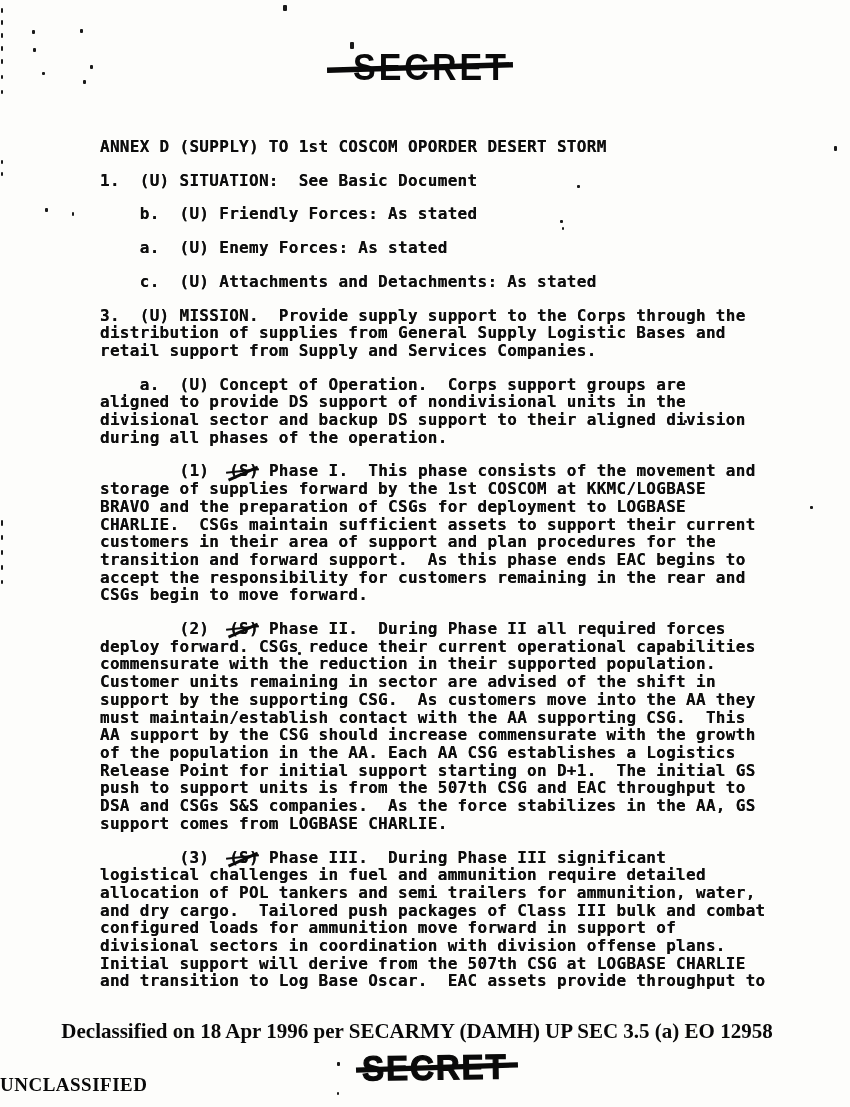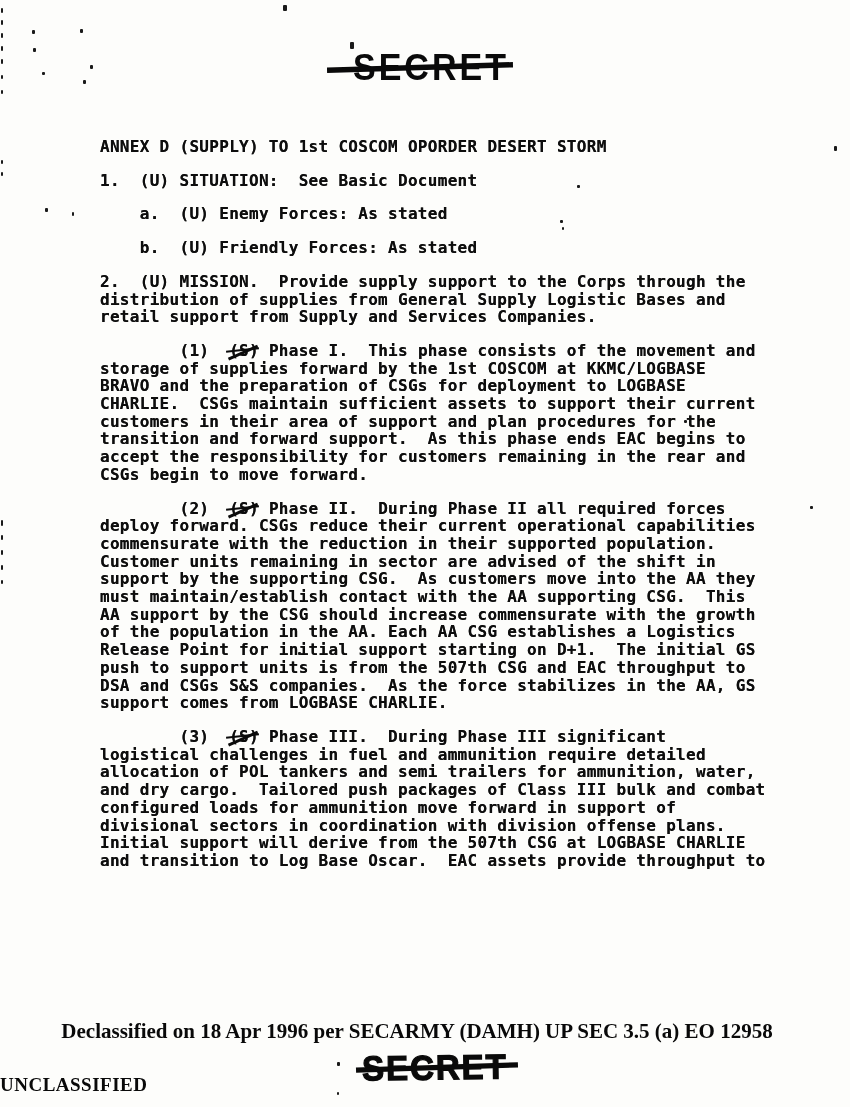--- a/index.html
+++ b/index.html
@@ -104,25 +104,30 @@
 
   <div class="stamp stamp-top">
     <span>SECRET</span>
     <span class="strike-line"></span>
   </div>
 
   <div class="content">
     <p class="mono doc-title">ANNEX D (SUPPLY) TO 1st COSCOM OPORDER DESERT STORM</p>
 
     <p class="mono para first">1.  (U) SITUATION:  See Basic Document</p>
+    <p class="mono para">    b.  (U) Friendly Forces: As stated</p>
     <p class="mono para">    a.  (U) Enemy Forces: As stated</p>
-    <p class="mono para">    b.  (U) Friendly Forces: As stated</p>
-    <p class="mono para">2.  (U) MISSION.  Provide supply support to the Corps through the
+    <p class="mono para">    c.  (U) Attachments and Detachments: As stated</p>
+    <p class="mono para">3.  (U) MISSION.  Provide supply support to the Corps through the
 distribution of supplies from General Supply Logistic Bases and
 retail support from Supply and Services Companies.</p>
+    <p class="mono para">    a.  (U) Concept of Operation.  Corps support groups are
+aligned to provide DS support of nondivisional units in the
+divisional sector and backup DS support to their aligned division
+during all phases of the operation.</p>
 
     <p class="mono para"><span>        (1)  </span><span class="struck">(S)</span><span> Phase I.  This phase consists of the movement and
 storage of supplies forward by the 1st COSCOM at KKMC/LOGBASE
 BRAVO and the preparation of CSGs for deployment to LOGBASE
 CHARLIE.  CSGs maintain sufficient assets to support their current
 customers in their area of support and plan procedures for the
 transition and forward support.  As this phase ends EAC begins to
 accept the responsibility for customers remaining in the rear and
 CSGs begin to move forward.</span></p>
 

